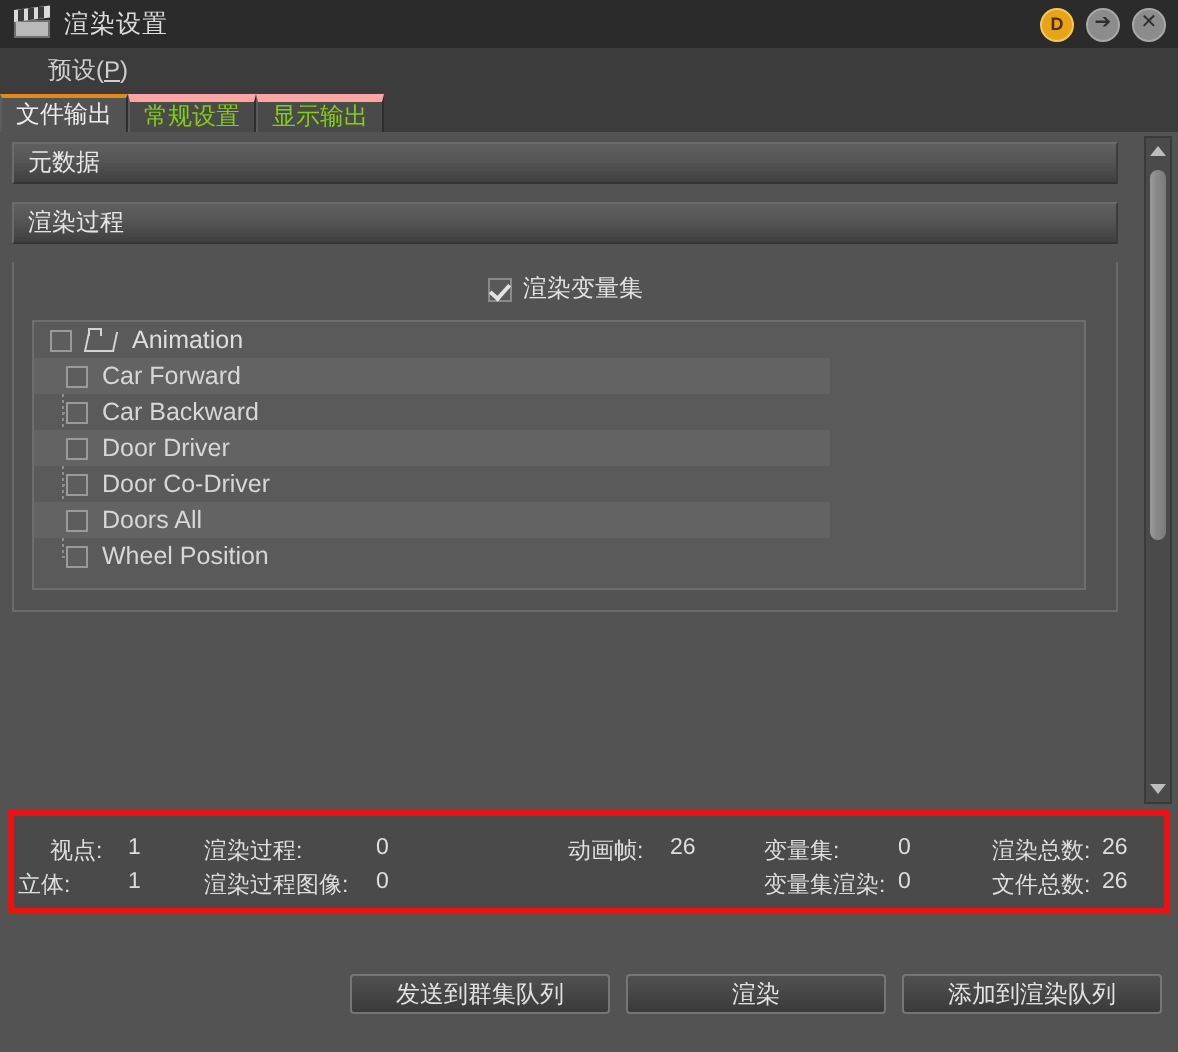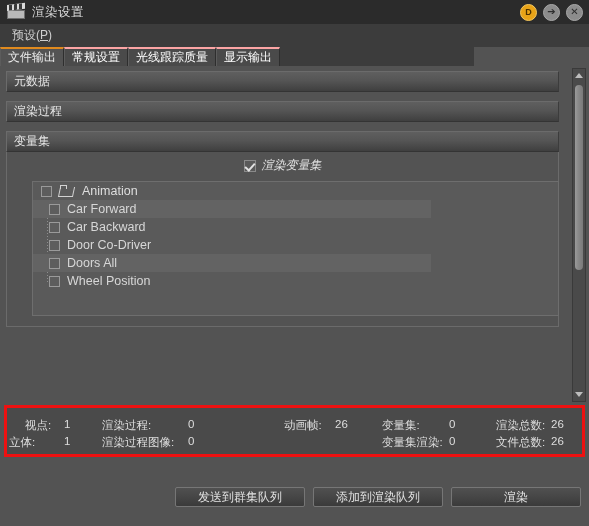--- a/index.html
+++ b/index.html
@@ -98,51 +98,51 @@
   }
 
   
   .menubar {
     position: absolute;
     left: 0; top: 24px;
     width: 589px; height: 23px;
     background: #3c3c3c;
     display: flex;
     align-items: center;
-    padding-left: 8px;
+    padding-left: 20px;
     box-sizing: border-box;
   }
   .menu-item {
     font-size: 12px;
     color: #cfcfcf;
     padding: 2px 4px;
   }
   .menu-item u { text-decoration: underline; }
 
   
   .tabbar {
     position: absolute;
     left: 0; top: 47px;
-    width: 474px; height: 19px;
+    width: 589px; height: 19px;
     background: #3c3c3c;
     display: flex;
     align-items: flex-end;
     box-sizing: border-box;
   }
   .tab {
     height: 19px;
     padding: 0 7px;
     display: flex;
     align-items: center;
     font-size: 12px;
-    color: #ffffff;
+    color: #84cc16;
     background: #4a4a4a;
     border-left: 1px solid #5c5c5c;
     border-right: 1px solid #2e2e2e;
-    border-top: 2px solid #fca5a5;
+    border-top: 4px solid #fca5a5;
     box-sizing: border-box;
     position: relative;
   }
   .tab.active {
     background: #535353;
     color: #ececec;
     border-top: 2px solid #e08a1e;
   }
 
   
@@ -204,32 +204,31 @@
   }
   .chk.checked::after {
     content: "";
     position: absolute;
     left: 2px; top: 0px;
     width: 4px; height: 8px;
     border: solid #e2e2e2;
     border-width: 0 2px 2px 0;
     transform: rotate(42deg);
   }
-  .varset-label { font-size: 12px; color: #e2e2e2; font-style: italic; }
+  .varset-label { font-size: 12px; color: #e2e2e2; }
 
   .tree-box {
     position: absolute;
     left: 9px; top: 29px;
     width: 527px;
     height: 135px;
     background: #5a5a5a;
     border: 1px solid #6e6e6e;
     box-sizing: border-box;
     overflow: hidden;
-    margin-left: 16px;
   }
   .tree-row {
     height: 18px;
     display: flex;
     align-items: center;
     position: relative;
     box-sizing: border-box;
   }
   .tree-row.stripe .stripe-bg {
     position: absolute;
@@ -423,38 +422,32 @@
   </div>
 
   <div class="tabbar">
     <div class="tab active">
         <span>文件输出</span>
       </div>
     <div class="tab">
         <span>常规设置</span>
       </div>
     <div class="tab">
-        <span>光线跟踪质量</span>
-      </div>
-    <div class="tab">
         <span>显示输出</span>
       </div>
   </div>
 
   <div class="content">
     <div class="scroll-region">
 
       <div class="section-header">
         <span>元数据</span>
       </div>
       <div class="section-header">
         <span>渲染过程</span>
-      </div>
-      <div class="section-header" style="margin-bottom:0">
-        <span>变量集</span>
       </div>
 
       <div class="varset-panel">
         <div class="varset-check-row">
           <span class="chk checked"></span>
           <span class="varset-label">渲染变量集</span>
         </div>
 
         <div class="tree-box">
 
@@ -481,20 +474,30 @@
           <div class="tree-row child">
             <span class="tree-connector">
                 <i class="v"></i>
                 <i class="h"></i>
               </span>
             <span class="tree-chk"></span>
             <span class="tree-label">Car Backward</span>
             <span class="thumb-wrap"><span class="thumb" style="background:linear-gradient(to bottom,#1c1c1c 35%,#8e8e86 55%,#2a2a2a 100%)"></span></span>
           </div>
 
+          <div class="tree-row child stripe">
+            <span class="stripe-bg"></span>
+            <span class="tree-connector">
+                <i class="v"></i>
+                <i class="h"></i>
+              </span>
+            <span class="tree-chk"></span>
+            <span class="tree-label">Door Driver</span>
+            <span class="thumb-wrap"><span class="thumb" style="background:radial-gradient(circle at 55% 45%,#c9c9c5 18%,#3a3a3a 60%,#161616 100%)"></span></span>
+          </div>
 
           <div class="tree-row child">
             <span class="tree-connector">
                 <i class="v"></i>
                 <i class="h"></i>
               </span>
             <span class="tree-chk"></span>
             <span class="tree-label">Door Co-Driver</span>
             <span class="thumb-wrap"><span class="thumb" style="background:radial-gradient(circle at 50% 45%,#cdcdc9 18%,#3a3a3a 58%,#171717 100%)"></span></span>
           </div>
@@ -562,21 +565,21 @@
       <span class="scell srow2" style="left:544px">26</span>
     </div>
   </div>
 
   <div class="footer">
     <div class="btnrow">
       <div class="btn">
           <span>发送到群集队列</span>
         </div>
       <div class="btn">
+          <span>渲染</span>
+        </div>
+      <div class="btn">
           <span>添加到渲染队列</span>
         </div>
-      <div class="btn">
-          <span>渲染</span>
-        </div>
     </div>
   </div>
 
 </div>
 
 </body></html>

